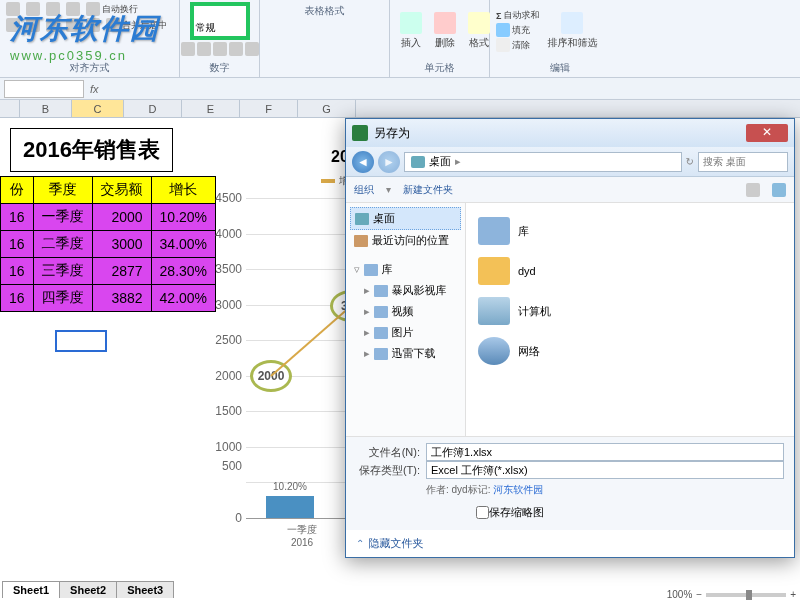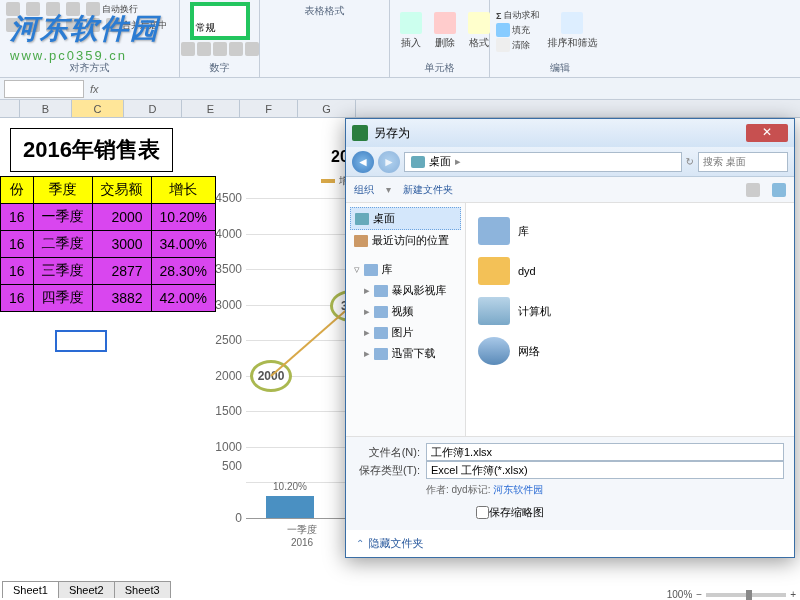--- a/index.html
+++ b/index.html
@@ -77,21 +77,21 @@
 .dialog-fields { border-top: 1px solid #e0e0e0; padding: 6px 10px; font-size: 11px; background: #f4f7fb; }
 .field-row { display: flex; align-items: center; margin-bottom: 0; gap: 6px; }
 .field-label { width: 64px; text-align: right; color: #444; }
 .field-input { flex: 1; height: 18px; border: 1px solid #abc; background: #fff; padding: 0 4px; font-size: 11px; }
 .meta-row { display: flex; padding: 4px 0 4px 70px; font-size: 10px; color: #666; }
 .meta-row .link { color: #2a6bd4; cursor: pointer; }
 .cb-row { padding: 4px 0 4px 120px; font-size: 11px; display: flex; align-items: center; }
 .dialog-footer { padding: 6px 10px; font-size: 11px; color: #2a5a9e; display: flex; align-items: center; }
 .expand-icon { color: #4a7ab8; margin-right: 4px; font-size: 10px; }
 
-.sheet-tabs { position: absolute; bottom: 2px; left: 2px; display: flex; font-size: 11px; }
+.sheet-tabs { position: absolute; bottom: 2px; left: 2px; display: flex; font-size: 11px; font-weight: bold; }
 .sheet-tab { padding: 2px 10px; border: 1px solid #999; border-bottom: none; background: #e8e8e8; cursor: pointer; margin-right: -1px; }
 .sheet-tab.active { background: #fff; }
 
 .status-bar { position: absolute; bottom: 0; right: 4px; font-size: 10px; color: #555; display: flex; align-items: center; gap: 4px; }
 .zoom-slider { width: 80px; height: 4px; background: #ccc; position: relative; }
 .zoom-thumb { position: absolute; left: 40px; top: -3px; width: 6px; height: 10px; background: #888; }
 </style>
 </head>
 <body>
 

